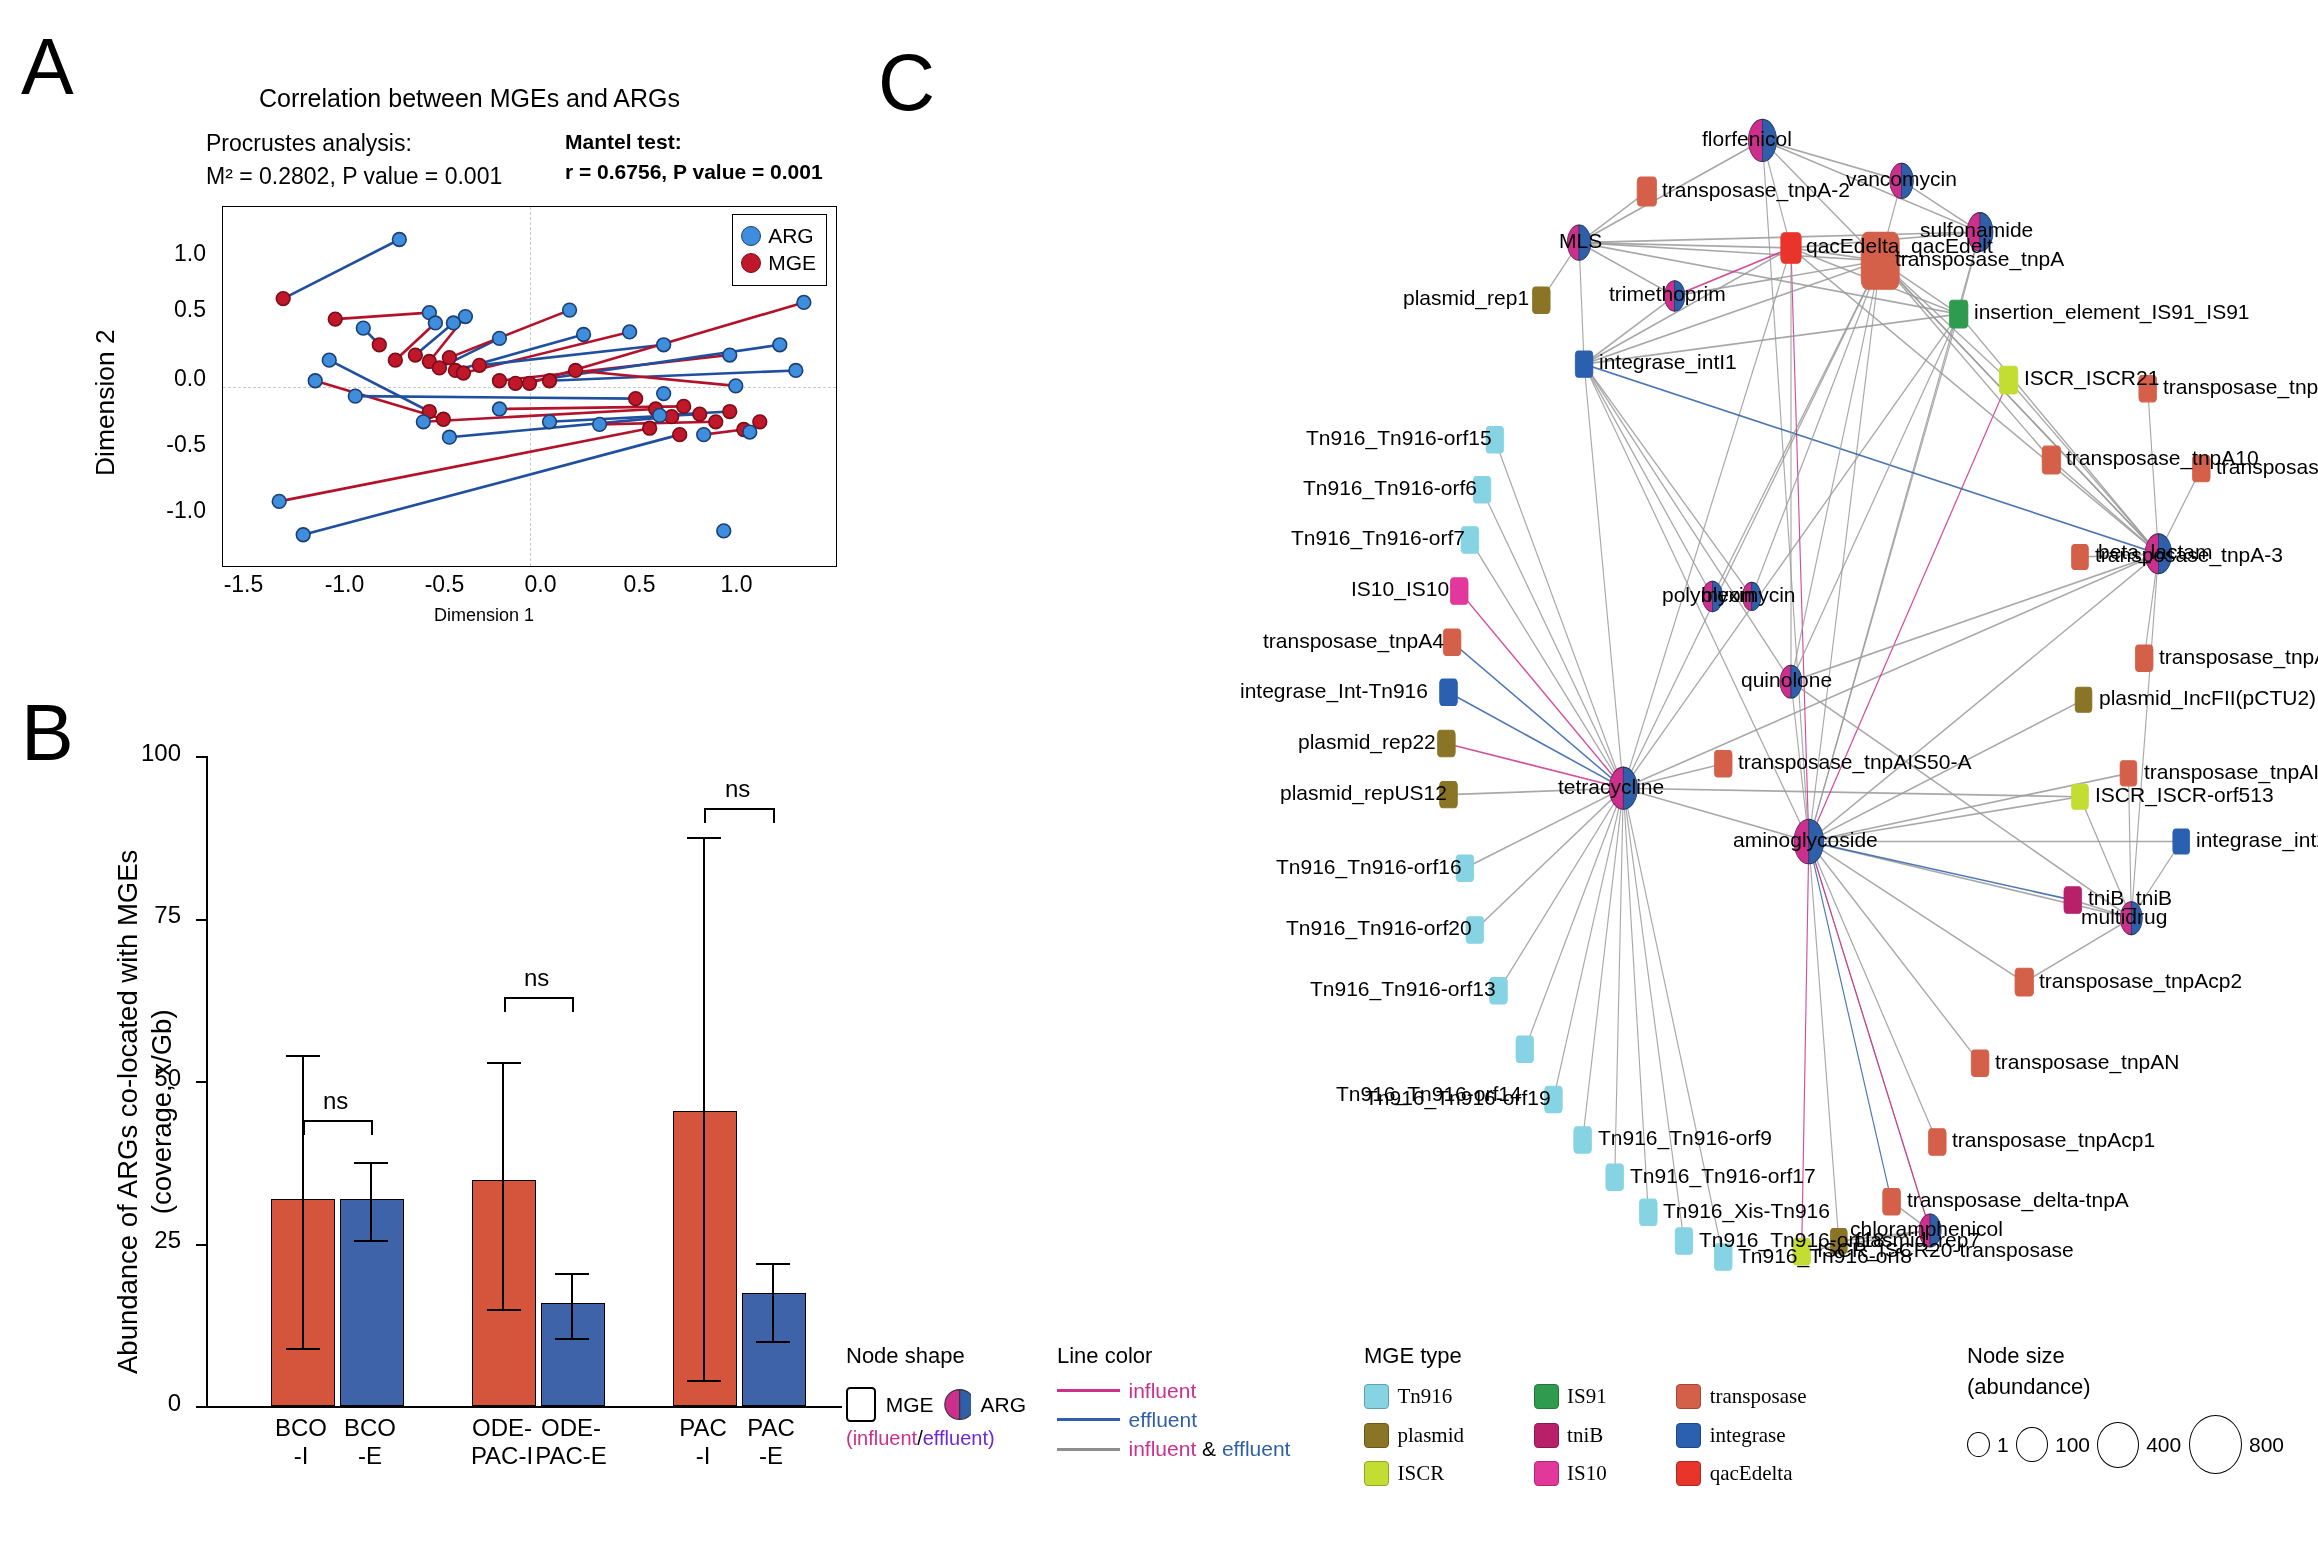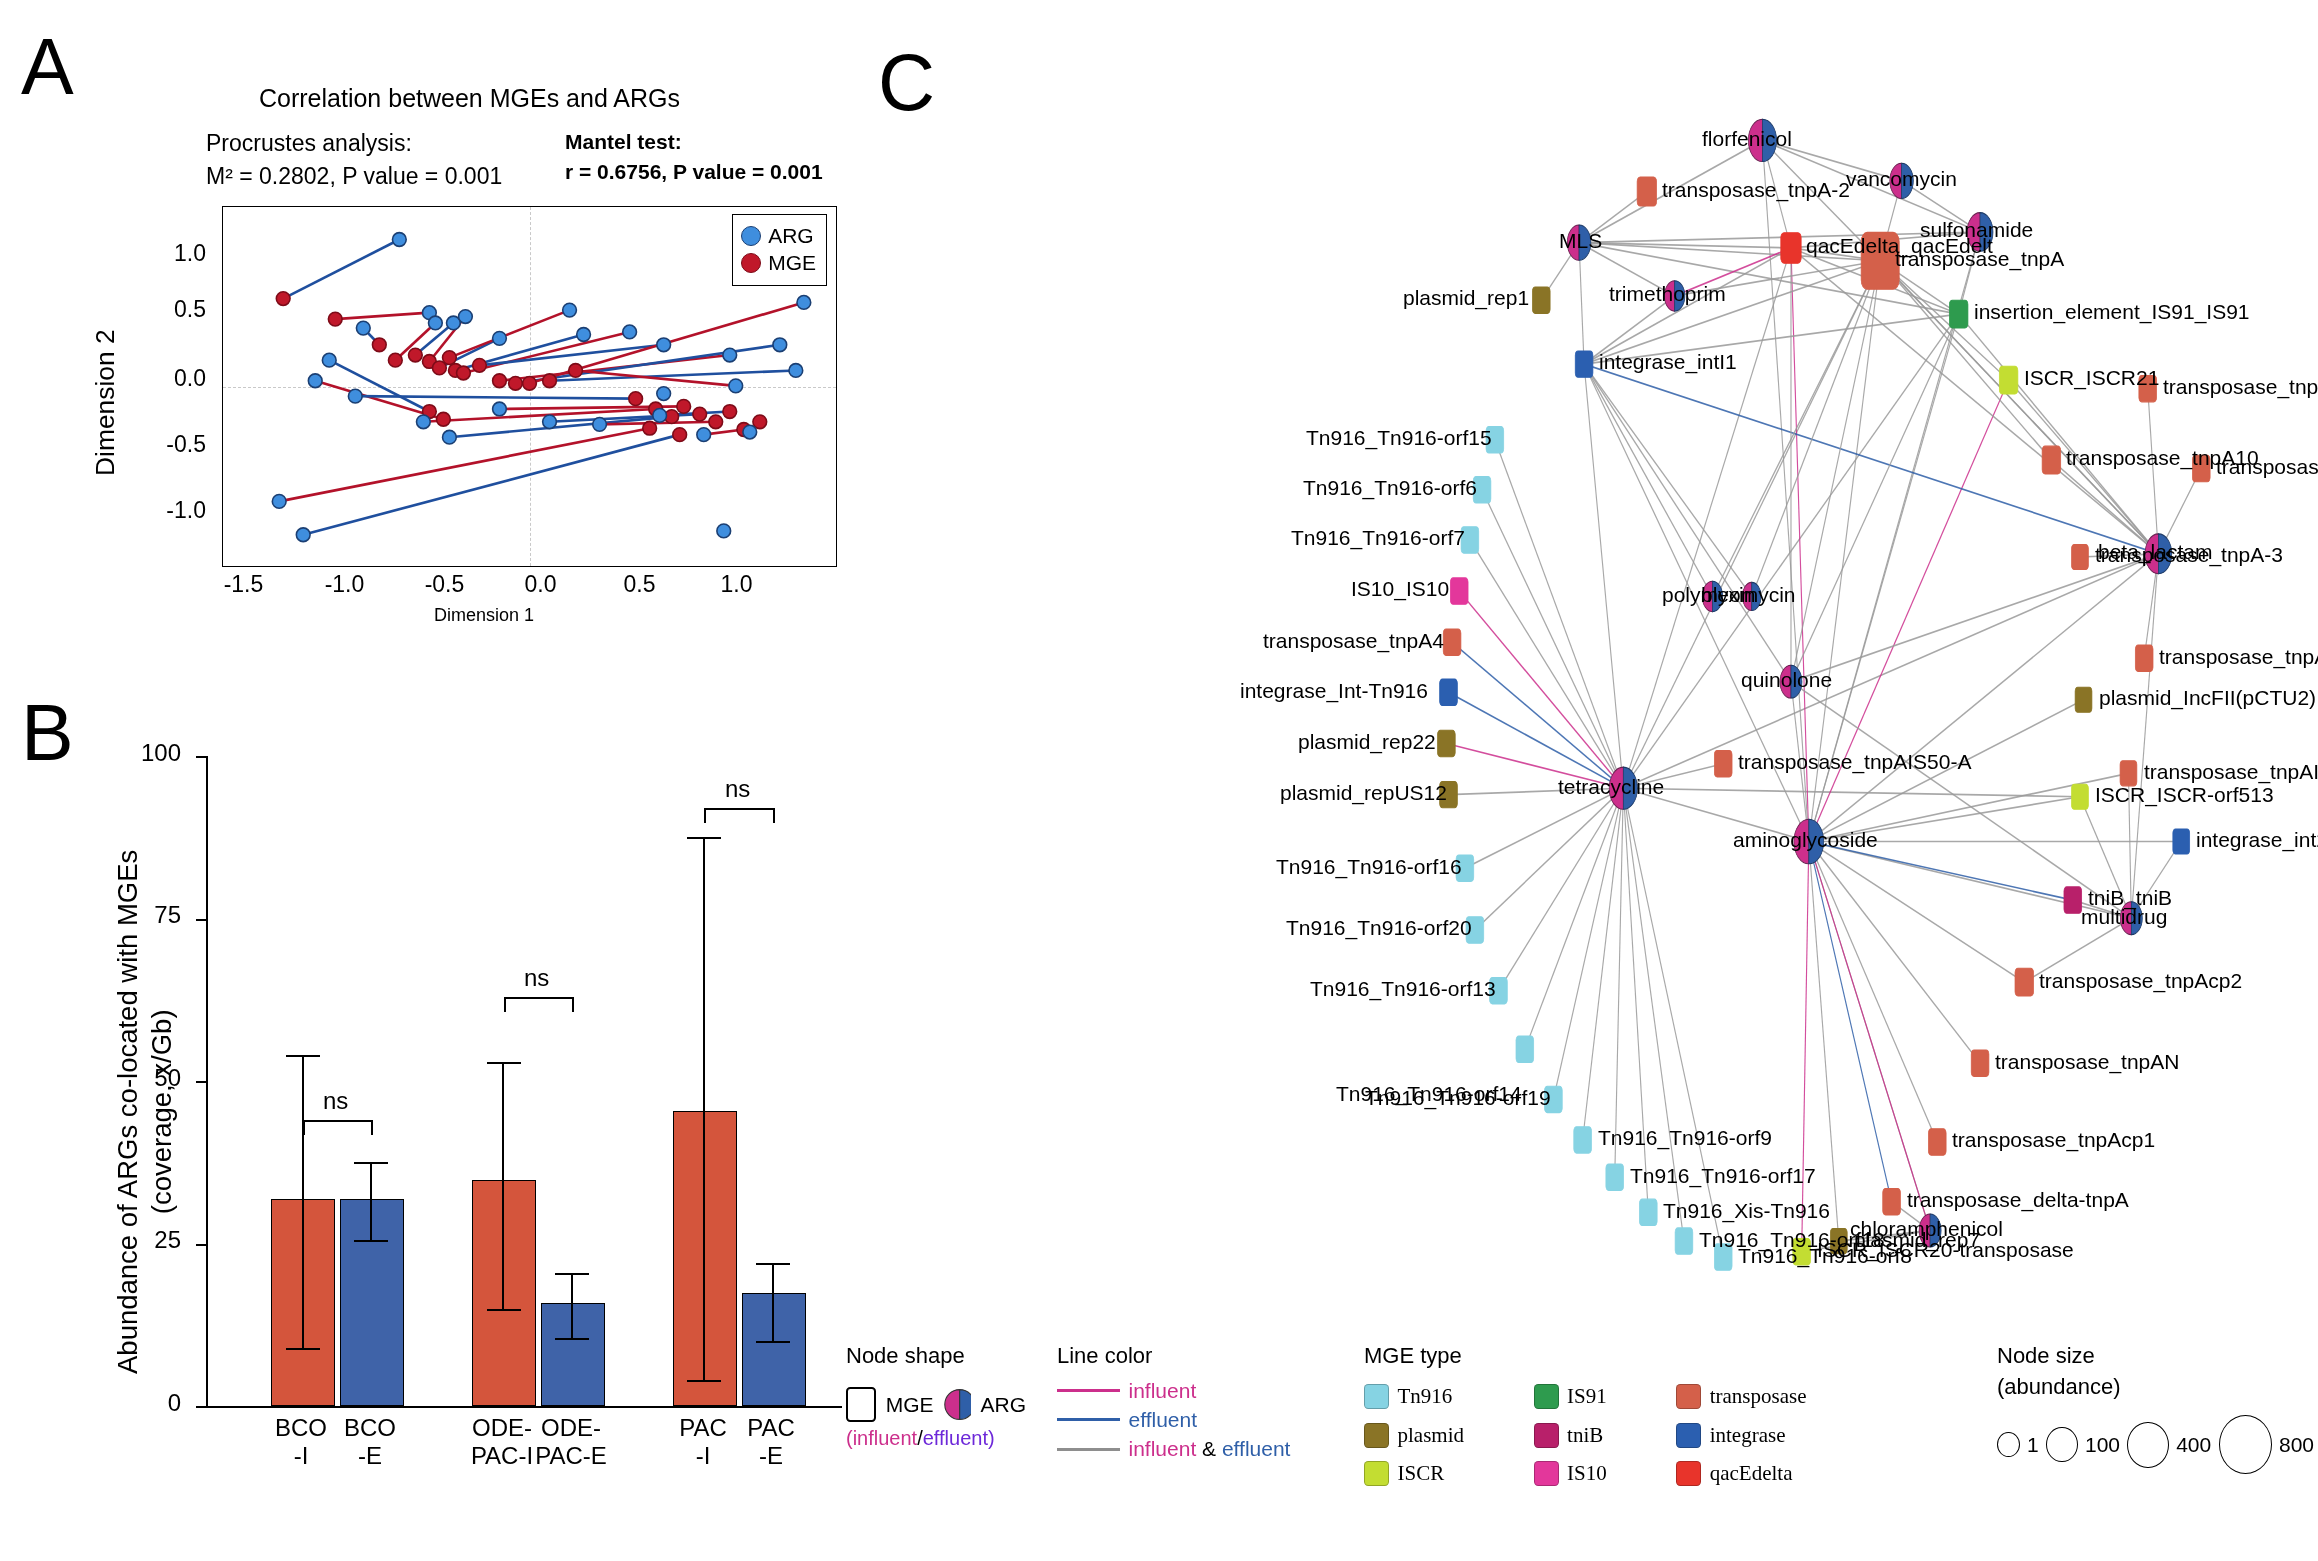--- a/index.html
+++ b/index.html
@@ -559,21 +559,21 @@
           <span class="sq" style="background:#e3379b"></span>
           <span>IS10</span>
         </div>
       <div class="legrow">
           <span class="sq" style="background:#e8342b"></span>
           <span>qacEdelta</span>
         </div>
     </div>
   </div>
 
-  <div class="legcol" style="left:1151px;top:0px;width:317px;">
+  <div class="legcol" style="left:1121px;top:0px;width:317px;">
     <div class="legtitle">Node size</div>
     <div class="legtitle" style="margin-top:-4.2px;">(abundance)</div>
     <div style="display:flex;align-items:center;gap:7.4px;margin-top:15px;">
       <span class="circ" style="width:23px;height:23px;"></span>
       <span>1</span>
       <span class="circ" style="width:33px;height:33px;"></span>
       <span>100</span>
       <span class="circ" style="width:44px;height:44px;"></span>
       <span>400</span>
       <span class="circ" style="width:57px;height:57px;"></span>

